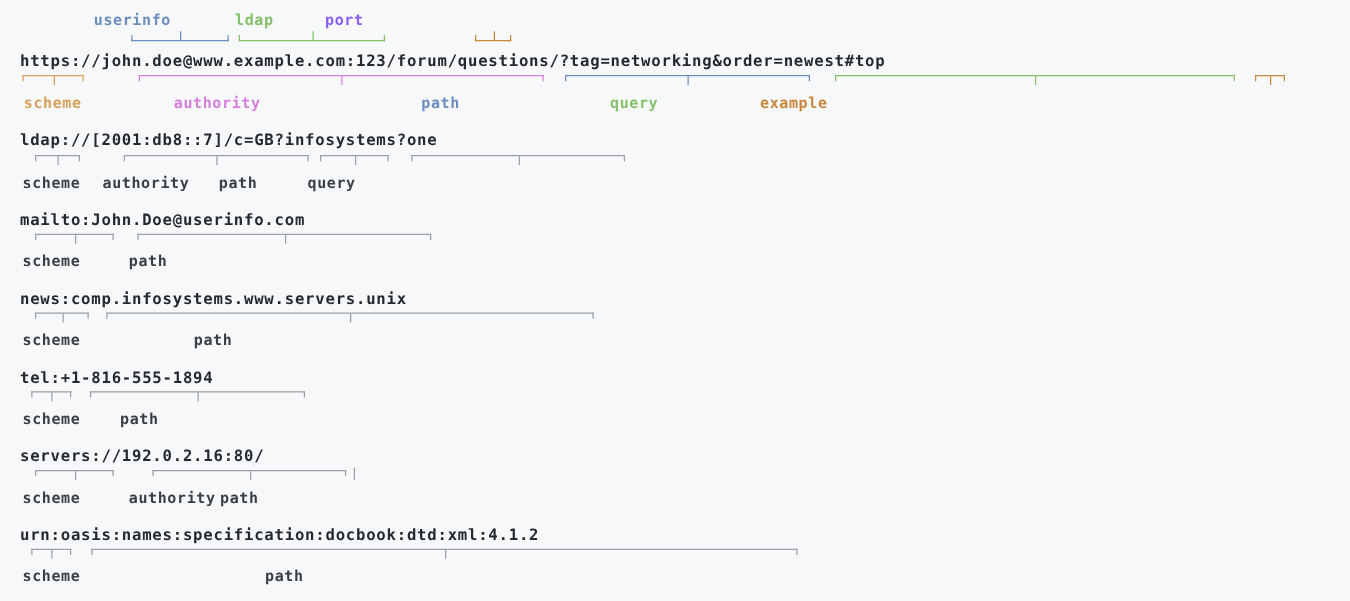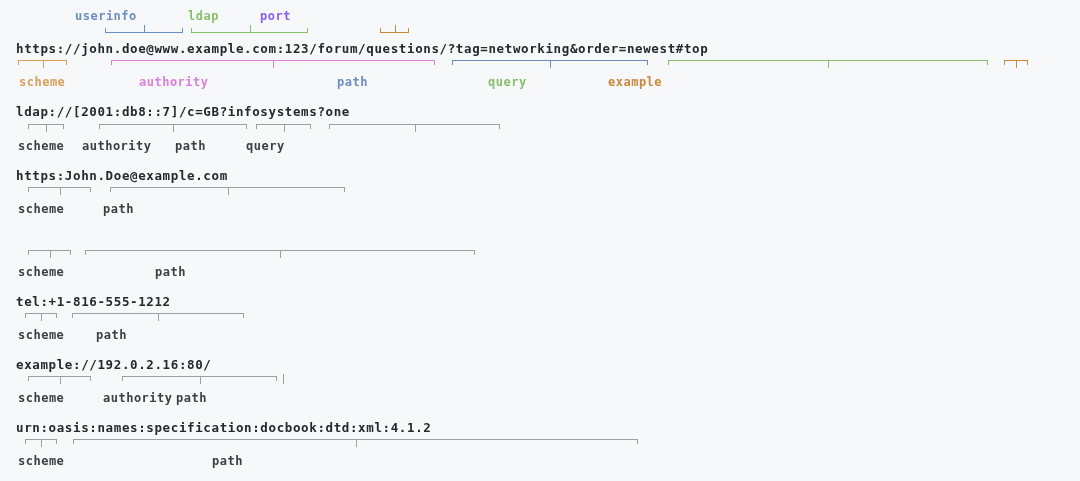--- a/index.html
+++ b/index.html
@@ -144,56 +144,57 @@
   </div>
   <div class="brace under" style="left:329px; top:124px; width:171px; color:#9aa0a6;">
     <span class="stem"></span>
   </div>
 
   <div class="lbl" style="left:18px; top:139px;">scheme</div>
   <div class="lbl" style="left:82px; top:139px;">authority</div>
   <div class="lbl" style="left:175px; top:139px;">path</div>
   <div class="lbl" style="left:246px; top:139px;">query</div>
 
-  <div class="uri-text" style="left:16px; top:169px;">https:John.Doe@example.com</div>
+  <div class="uri-text" style="left:16px; top:169px;">mailto:John.Doe@userinfo.com</div>
 
   <div class="brace under" style="left:28px; top:187px; width:63px; color:#9aa0a6;">
     <span class="stem"></span>
   </div>
   <div class="brace under" style="left:110px; top:187px; width:235px; color:#9aa0a6;">
     <span class="stem"></span>
   </div>
 
   <div class="lbl" style="left:18px; top:202px;">scheme</div>
   <div class="lbl" style="left:103px; top:202px;">path</div>
 
+  <div class="uri-text" style="left:16px; top:232px;">news:comp.infosystems.www.servers.unix</div>
 
   <div class="brace under" style="left:28px; top:250px; width:43px; color:#9aa0a6;">
     <span class="stem"></span>
   </div>
   <div class="brace under" style="left:85px; top:250px; width:390px; color:#9aa0a6;">
     <span class="stem"></span>
   </div>
 
   <div class="lbl" style="left:18px; top:265px;">scheme</div>
   <div class="lbl" style="left:155px; top:265px;">path</div>
 
-  <div class="uri-text" style="left:16px; top:295px;">tel:+1-816-555-1212</div>
+  <div class="uri-text" style="left:16px; top:295px;">tel:+1-816-555-1894</div>
 
   <div class="brace under" style="left:25px; top:313px; width:32px; color:#9aa0a6;">
     <span class="stem"></span>
   </div>
   <div class="brace under" style="left:72px; top:313px; width:172px; color:#9aa0a6;">
     <span class="stem"></span>
   </div>
 
   <div class="lbl" style="left:18px; top:328px;">scheme</div>
   <div class="lbl" style="left:96px; top:328px;">path</div>
 
-  <div class="uri-text" style="left:16px; top:358px;">example://192.0.2.16:80/</div>
+  <div class="uri-text" style="left:16px; top:358px;">servers://192.0.2.16:80/</div>
 
   <div class="brace under" style="left:28px; top:376px; width:63px; color:#9aa0a6;">
     <span class="stem"></span>
   </div>
   <div class="brace under" style="left:122px; top:376px; width:155px; color:#9aa0a6;">
     <span class="stem"></span>
   </div>
   <div class="tick" style="left:283px; top:374px; height:10px; color:#9aa0a6;"></div>
 
   <div class="lbl" style="left:18px; top:391px;">scheme</div>

